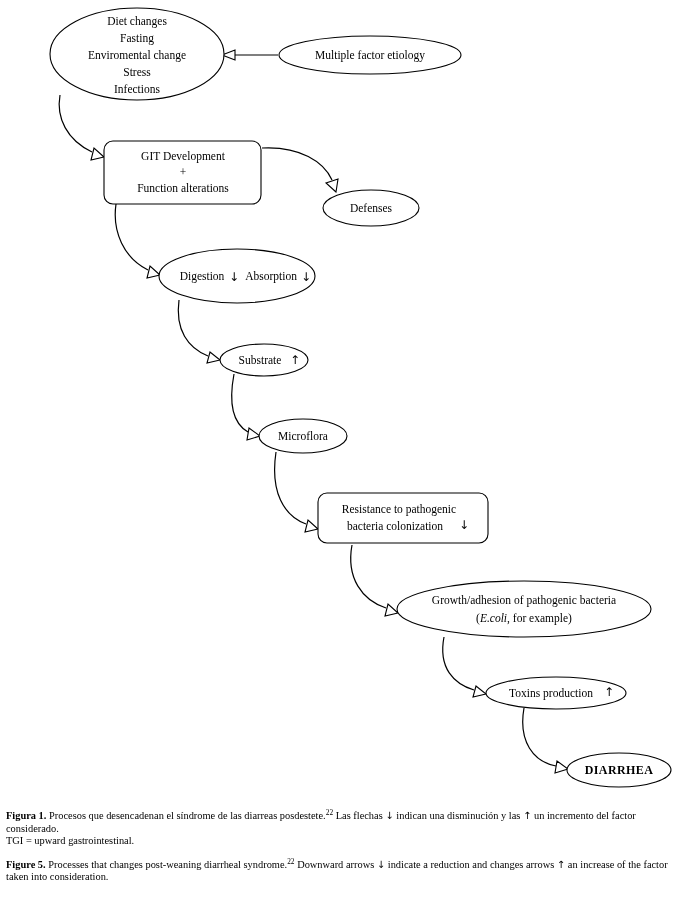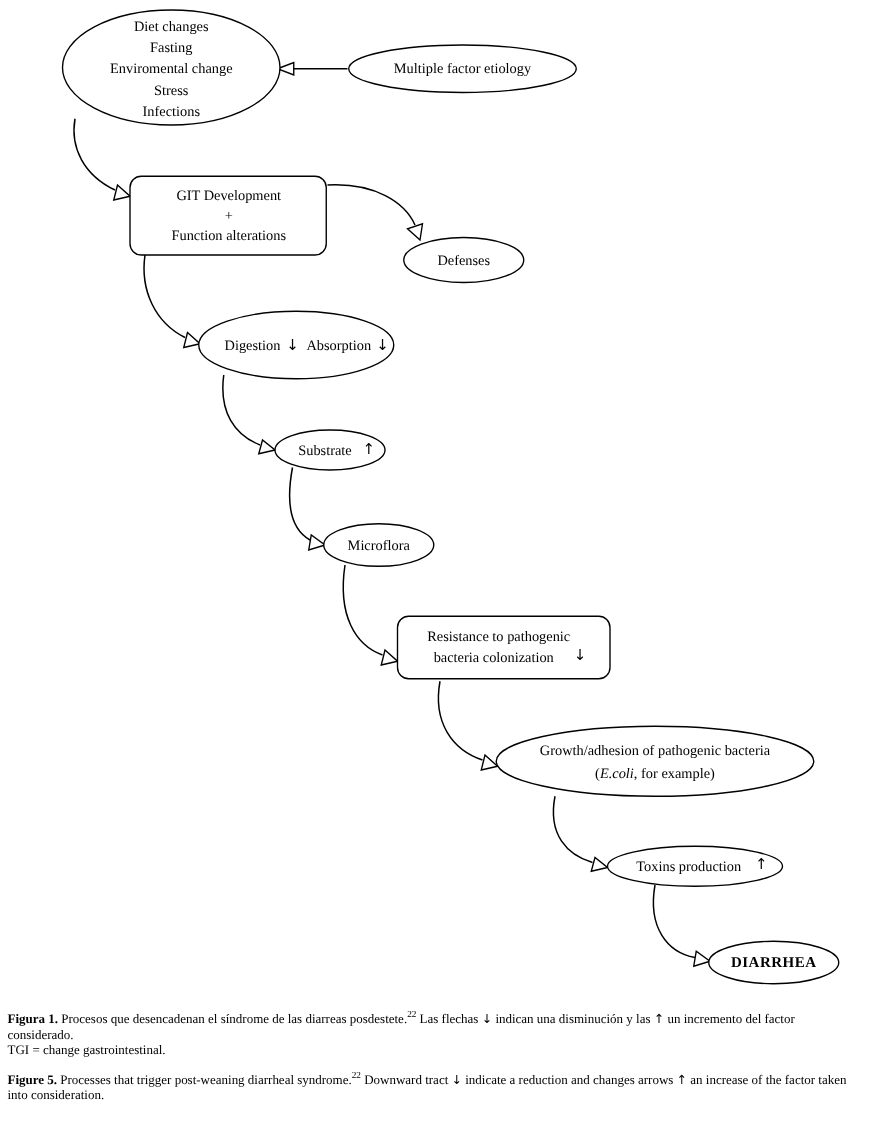--- a/index.html
+++ b/index.html
@@ -222,20 +222,20 @@
       <text class="node-text bold" x="607" y="771">DIARRHEA</text>
     </g>
 
   </svg>
 </div>
 
 <div id="caption-area">
 
   <div class="caption-block">
     <span class="caption-line"><span class="caption-lead">Figura 1.</span><span> Procesos que desencadenan el síndrome de las diarreas posdestete.</span><sup>22</sup><span> Las flechas </span><span class="glyph">↓</span><span> indican una disminución y las </span><span class="glyph">↑</span><span> un incremento del factor considerado.</span></span>
-    <span class="caption-line">TGI = change gastrointestinal.</span>
+    <span class="caption-line">TGI = upward gastrointestinal.</span>
   </div>
 
   <div class="caption-block second">
-    <span class="caption-line"><span class="caption-lead">Figure 5.</span><span> Processes that trigger post-weaning diarrheal syndrome.</span><sup>22</sup><span> Downward tract </span><span class="glyph">↓</span><span> indicate a reduction and changes arrows </span><span class="glyph">↑</span><span> an increase of the factor taken into consideration.</span></span>
+    <span class="caption-line"><span class="caption-lead">Figure 5.</span><span> Processes that changes post-weaning diarrheal syndrome.</span><sup>22</sup><span> Downward arrows </span><span class="glyph">↓</span><span> indicate a reduction and changes arrows </span><span class="glyph">↑</span><span> an increase of the factor taken into consideration.</span></span>
   </div>
 
 </div>
 
 </body></html>

